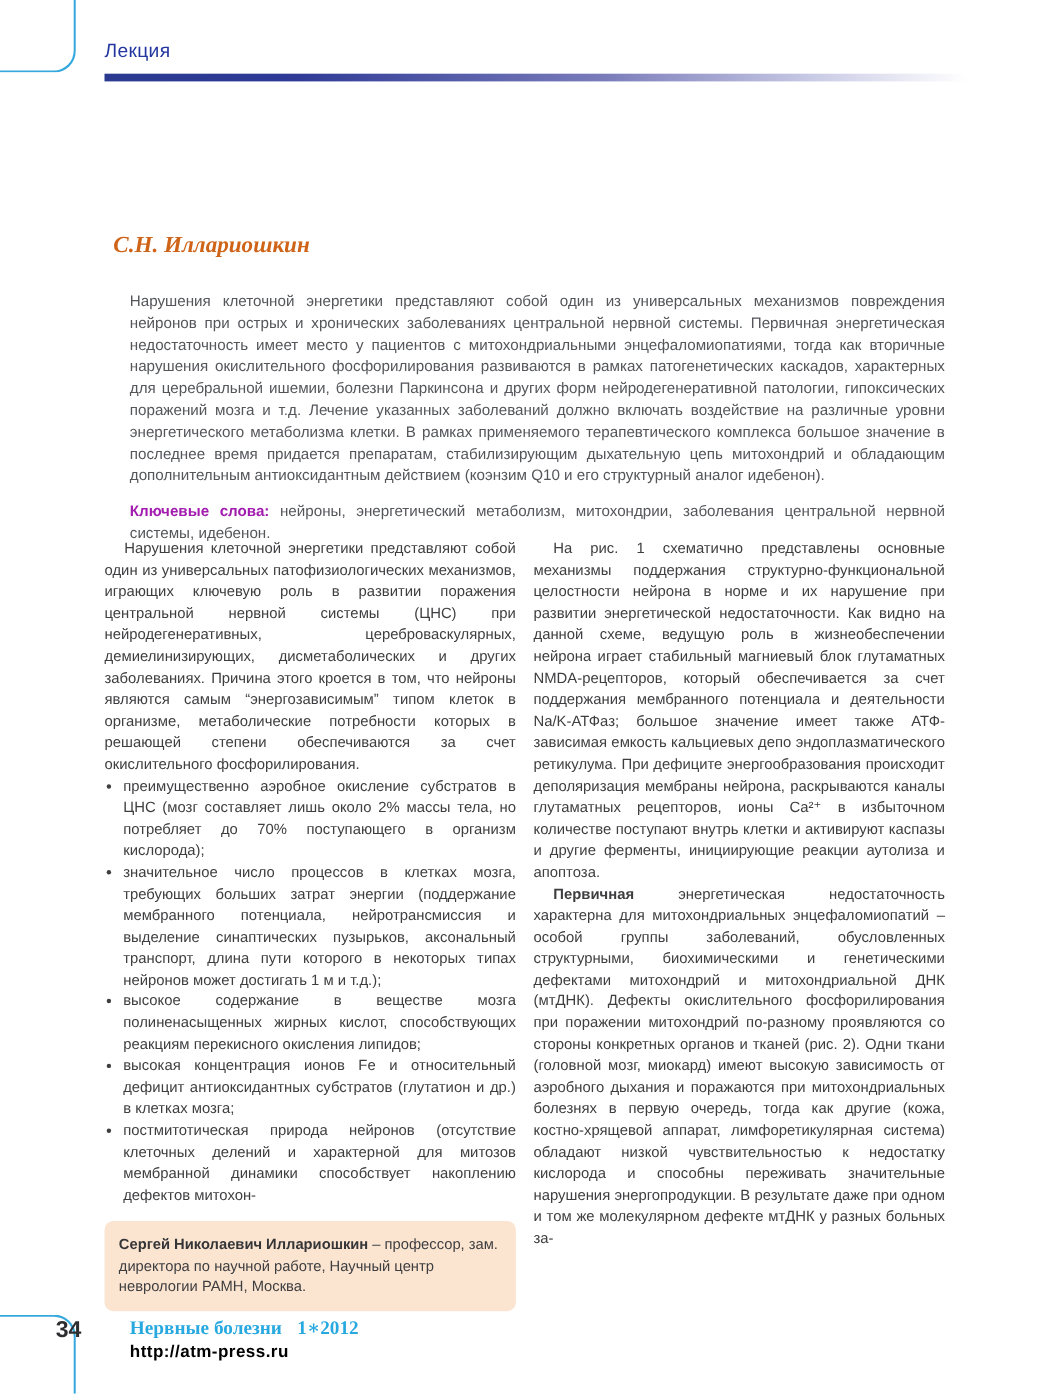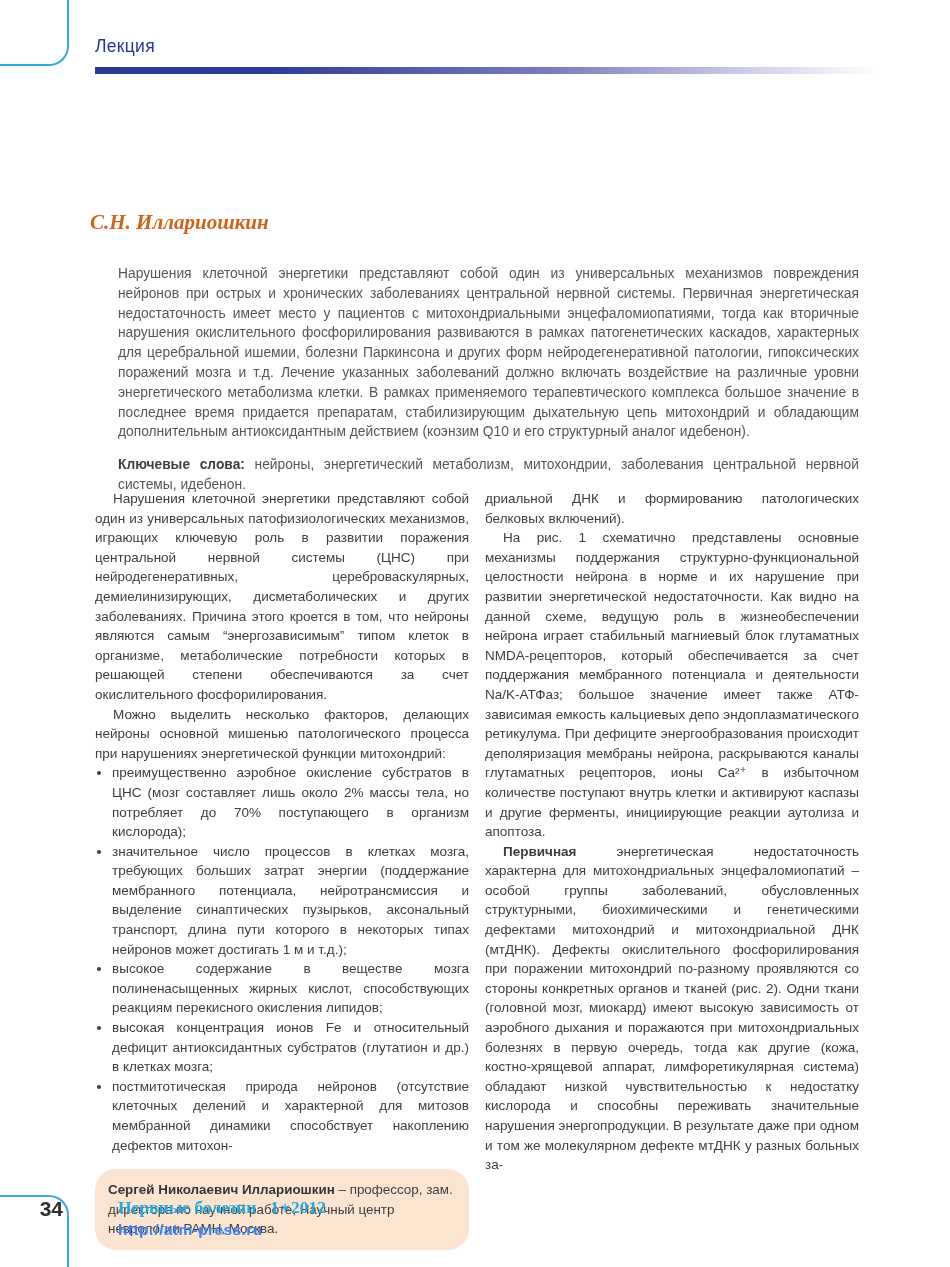--- a/index.html
+++ b/index.html
@@ -25,58 +25,58 @@
   .grad-bar{
     position:absolute;left:95px;top:67px;width:784px;height:7px;
     background:linear-gradient(to right,#2b3990 0%,#2e3a96 22%,#7a7cba 58%,#cfd0e8 84%,rgba(255,255,255,0) 100%);
   }
   .title{
     position:absolute;left:93px;top:99px;width:810px;
     font-family:"Liberation Serif","DejaVu Serif",serif;font-weight:bold;
     font-size:41px;line-height:49px;color:#c0591d;letter-spacing:-0.2px;
   }
   .author{
-    position:absolute;left:90px;top:210px;
+    position:absolute;left:103px;top:210px;
     font-family:"Liberation Serif","DejaVu Serif",serif;
     font-style:italic;font-weight:bold;font-size:21px;color:#cf6418;text-align:center;
   }
   .abstract{
     position:absolute;left:118px;top:264px;width:741px;
     font-size:13.8px;line-height:19.8px;color:#54565a;text-align:justify;
   }
   .abstract .keywords{margin-top:13px;}
-  .abstract b{color:#404040;}
+  .abstract b{color:#a21caf;}
   .body-cols{
     position:absolute;left:95px;top:489px;width:764px;
     display:flex;gap:16px;color:#3e3e40;font-size:13.5px;line-height:19.6px;
   }
   .col{width:374px;text-align:justify;}
   .para{margin:0;}
   .para.indent{text-indent:18px;}
   ul.bullets{margin:0;padding:0 0 0 17px;list-style:disc;}
   ul.bullets li{margin:0;padding:0;text-align:justify;}
   .author-box{
-    margin-top:14px;background:#fbe5d1;border-radius:21px;
+    margin-top:14px;background:#fbe5d1;border-radius:8px;
     padding:11px 13px 12px 13px;font-size:13.4px;line-height:19.4px;
     color:#3e3e40;text-align:left;
   }
   .author-box b{color:#353537;}
   .page-num{
-    position:absolute;left:1px;top:1197px;width:62px;text-align:right;
+    position:absolute;left:12px;top:1197px;width:62px;text-align:right;
     font-size:21px;font-weight:bold;color:#2e2e30;
   }
   .journal-line{
     position:absolute;left:118px;top:1197px;
     font-family:"Liberation Serif","DejaVu Serif",serif;font-weight:bold;
     font-size:17.5px;color:#27a9e0;
   }
   .journal-line .issue{margin-left:14px;}
   .journal-url{
     position:absolute;left:118px;top:1221px;
-    font-size:15.5px;font-weight:bold;color:#3b82f6;letter-spacing:.4px;
+    font-size:15.5px;font-weight:bold;color:#000000;letter-spacing:.4px;
     text-decoration:none;cursor:pointer;
   }
 </style>
 </head>
 <body>
 
 <div class="page">
 
   <div class="corner-top"></div>
   <div class="corner-bottom"></div>
@@ -90,34 +90,32 @@
   <div class="abstract">
     <div class="para">Нарушения клеточной энергетики представляют собой один из универсальных механизмов повреждения нейронов при острых и хронических заболеваниях центральной нервной системы. Первичная энергетическая недостаточность имеет место у пациентов с митохондриальными энцефаломиопатиями, тогда как вторичные нарушения окислительного фосфорилирования развиваются в рамках патогенетических каскадов, характерных для церебральной ишемии, болезни Паркинсона и других форм нейродегенеративной патологии, гипоксических поражений мозга и т.д. Лечение указанных заболеваний должно включать воздействие на различные уровни энергетического метаболизма клетки. В рамках применяемого терапевтического комплекса большое значение в последнее время придается препаратам, стабилизирующим дыхательную цепь митохондрий и обладающим дополнительным антиоксидантным действием (коэнзим Q10 и его структурный аналог идебенон).</div>
     <div class="para keywords">
       <b>Ключевые слова:</b><span> нейроны, энергетический метаболизм, митохондрии, заболевания центральной нервной системы, идебенон.</span>
     </div>
   </div>
 
   <div class="body-cols">
     <div class="col">
       <p class="para indent">Нарушения клеточной энергетики представляют собой один из универсальных патофизиологических механизмов, играющих ключевую роль в развитии поражения центральной нервной системы (ЦНС) при нейродегенеративных, цереброваскулярных, демиелинизирующих, дисметаболических и других заболеваниях. Причина этого кроется в том, что нейроны являются самым “энергозависимым” типом клеток в организме, метаболические потребности которых в решающей степени обеспечиваются за счет окислительного фосфорилирования.</p>
-      <p class="para indent">Можно выделить несколько факторов, делающих нейроны основной мишенью патологического процесса при нарушениях энергетической функции митохондрий:</p>
       <ul class="bullets">
         <li>преимущественно аэробное окисление субстратов в ЦНС (мозг составляет лишь около 2% массы тела, но потребляет до 70% поступающего в организм кислорода);</li>
         <li>значительное число процессов в клетках мозга, требующих больших затрат энергии (поддержание мембранного потенциала, нейротрансмиссия и выделение синаптических пузырьков, аксональный транспорт, длина пути которого в некоторых типах нейронов может достигать 1 м и т.д.);</li>
         <li>высокое содержание в веществе мозга полиненасыщенных жирных кислот, способствующих реакциям перекисного окисления липидов;</li>
         <li>высокая концентрация ионов Fe и относительный дефицит антиоксидантных субстратов (глутатион и др.) в клетках мозга;</li>
         <li>постмитотическая природа нейронов (отсутствие клеточных делений и характерной для митозов мембранной динамики способствует накоплению дефектов митохон-</li>
       </ul>
       <div class="author-box">
         <b>Сергей Николаевич Иллариошкин</b><span> – профессор, зам. директора по научной работе, Научный центр неврологии РАМН, Москва.</span>
       </div>
     </div>
     <div class="col">
-      <p class="para">дриальной ДНК и формированию патологических белковых включений).</p>
       <p class="para indent">На рис. 1 схематично представлены основные механизмы поддержания структурно-функциональной целостности нейрона в норме и их нарушение при развитии энергетической недостаточности. Как видно на данной схеме, ведущую роль в жизнеобеспечении нейрона играет стабильный магниевый блок глутаматных NMDA-рецепторов, который обеспечивается за счет поддержания мембранного потенциала и деятельности Na/K-АТФаз; большое значение имеет также АТФ-зависимая емкость кальциевых депо эндоплазматического ретикулума. При дефиците энергообразования происходит деполяризация мембраны нейрона, раскрываются каналы глутаматных рецепторов, ионы Ca²⁺ в избыточном количестве поступают внутрь клетки и активируют каспазы и другие ферменты, инициирующие реакции аутолиза и апоптоза.</p>
       <p class="para indent">
         <b>Первичная</b><span> энергетическая недостаточность характерна для митохондриальных энцефаломиопатий – особой группы заболеваний, обусловленных структурными, биохимическими и генетическими дефектами митохондрий и митохондриальной ДНК (мтДНК). Дефекты окислительного фосфорилирования при поражении митохондрий по-разному проявляются со стороны конкретных органов и тканей (рис. 2). Одни ткани (головной мозг, миокард) имеют высокую зависимость от аэробного дыхания и поражаются при митохондриальных болезнях в первую очередь, тогда как другие (кожа, костно-хрящевой аппарат, лимфоретикулярная система) обладают низкой чувствительностью к недостатку кислорода и способны переживать значительные нарушения энергопродукции. В результате даже при одном и том же молекулярном дефекте мтДНК у разных больных за-</span>
       </p>
     </div>
   </div>
 
   <div class="page-num">34</div>
   <div class="journal-line">
     <span>Нервные болезни</span><span class="issue">1∗2012</span>

